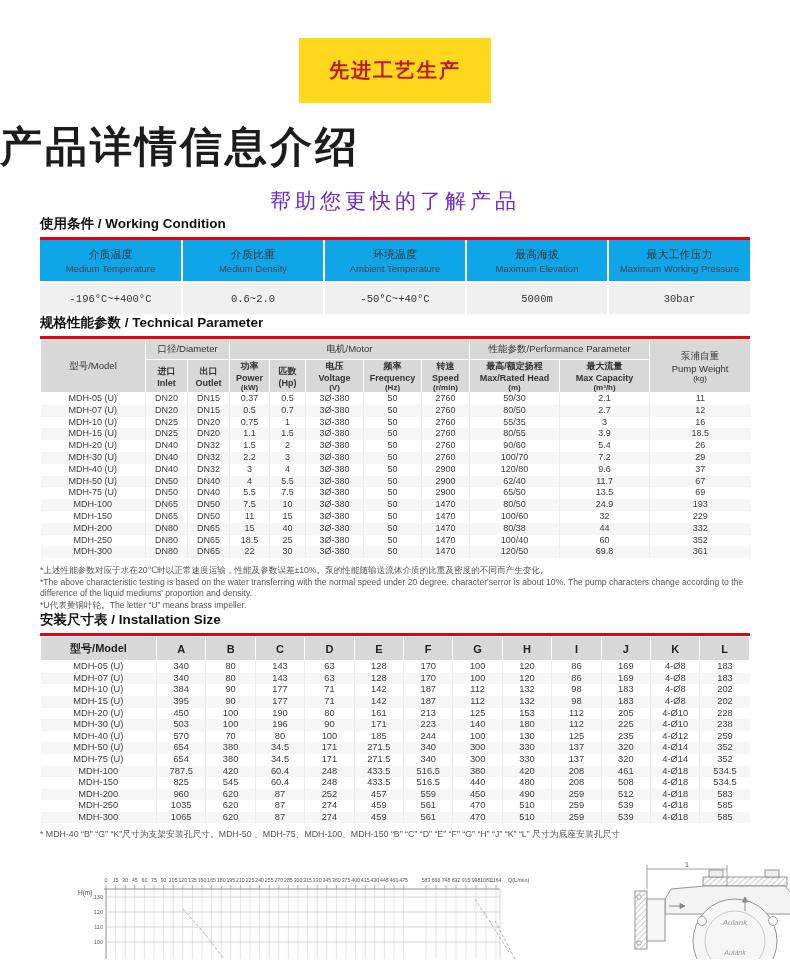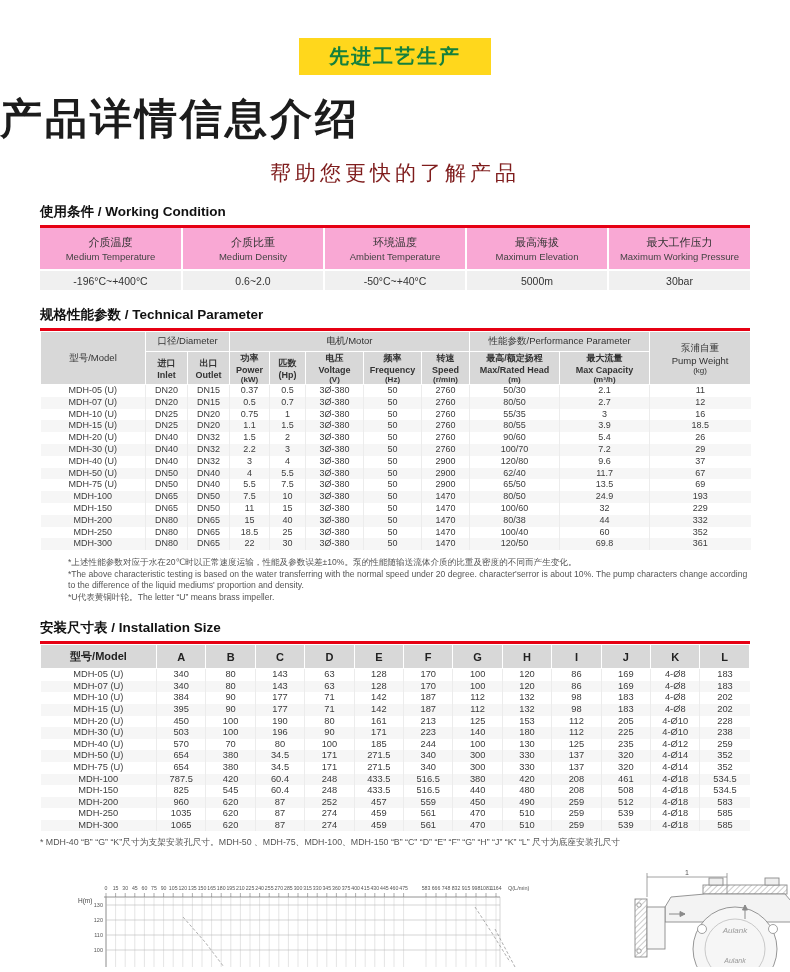--- a/index.html
+++ b/index.html
@@ -1,54 +1,54 @@
 <!DOCTYPE html>
 <html><head>
 <meta charset="utf-8">
 <style>
   * { margin:0; padding:0; box-sizing:border-box; }
   body { background:#ffffff; font-family:"Liberation Sans","DejaVu Sans",sans-serif; }
   .page { width:790px; height:972px; overflow:hidden; background:#fff; margin:0 auto; position:relative; }
 
   .badge-wrap { text-align:center; padding-top:38px; }
-  .badge { display:inline-block; background:#ffd71c; color:#15803d; font-size:20px; font-weight:bold;
-           padding:5px 30px; letter-spacing:2px; }
+  .badge { display:inline-block; background:#ffd71c; color:#b91c1c; font-size:20px; font-weight:bold;
+           padding:19px 30px; letter-spacing:2px; }
   h1.title { text-align:left; margin-top:16px; font-size:42px; font-weight:900; color:#1c1c1c; letter-spacing:3px; }
-  .subtitle { text-align:center; margin-top:12px; font-size:21px; color:#7f1d1d; letter-spacing:4px; }
+  .subtitle { text-align:center; margin-top:12px; font-size:21px; color:#6d28d9; letter-spacing:4px; }
 
   .content { padding:0 40px; }
-  section.block { margin-top:16px; }
+  section.block { margin-top:0; }
   .sec-title { font-size:13.5px; font-weight:bold; color:#111; }
   .red-line { height:3px; background:#e60013; margin-top:4px; }
 
   table { border-collapse:collapse; width:100%; table-layout:fixed; }
   th, td { text-align:center; vertical-align:middle; }
 
   
   .wc-sec { margin-top:56px; }
-  .wc-table thead th { background:#f9a8d4; height:42px; border-left:2px solid #fff; }
+  .wc-table thead th { background:#0ea5e9; height:42px; border-left:2px solid #fff; }
   .wc-table thead th:first-child { border-left:none; }
   .wc-table .cn { font-size:11px; color:#333; font-weight:normal; }
   .wc-table .en { font-size:9.5px; color:#444; font-weight:normal; margin-top:1px; }
-  .wc-table tbody td { background:#f0f0f0; height:20px; font-size:10.5px; color:#333;
-                       border-left:2px solid #fff; border-top:2px solid #fff; }
+  .wc-table tbody td { background:#f0f0f0; height:32px; font-size:10.5px; color:#333;
+                       border-left:2px solid #fff; border-top:2px solid #fff;font-family:Liberation Mono, monospace; }
   .wc-table tbody td:first-child { border-left:none; }
 
   
   .tech-sec { margin-top:14px; }
   .tech-table thead th { background:#d8d8d8; border:1px solid #fff; font-weight:normal; color:#333; }
   .tech-table thead tr.grp th { height:20px; font-size:9.5px; }
   .tech-table thead tr.sub th { height:32px; font-size:9px;font-weight:bold; }
   .tech-table thead .u { font-size:8px; }
   .tech-table tbody td { font-size:9px; color:#3c3c3c; height:11.8px; line-height:11.8px;
                          border-left:1px solid #ececec; }
   .tech-table tbody td:first-child { border-left:none; }
   .tech-table tbody tr:nth-child(even) { background:#f6f6f6; }
 
-  .notes { margin-top:7px;margin-left:28px; }
+  .notes { margin-top:7px; }
   .note-line { font-size:8.6px; color:#555; line-height:11.5px; }
 
   
   .inst-sec { margin-top:25px; }
   .inst-table thead th { background:#d8d8d8; height:24px; font-size:11px; color:#222; border:1px solid #fff; }
   .inst-table tbody td { font-size:9.3px; color:#3c3c3c; height:11.6px; line-height:11.6px;
                          border-left:1px solid #ececec; }
   .inst-table tbody td:first-child { border-left:none; }
   .inst-table tbody tr:nth-child(even) { background:#f6f6f6; }
   .inst-note { margin-top:6px; font-size:8.8px; color:#555; }

